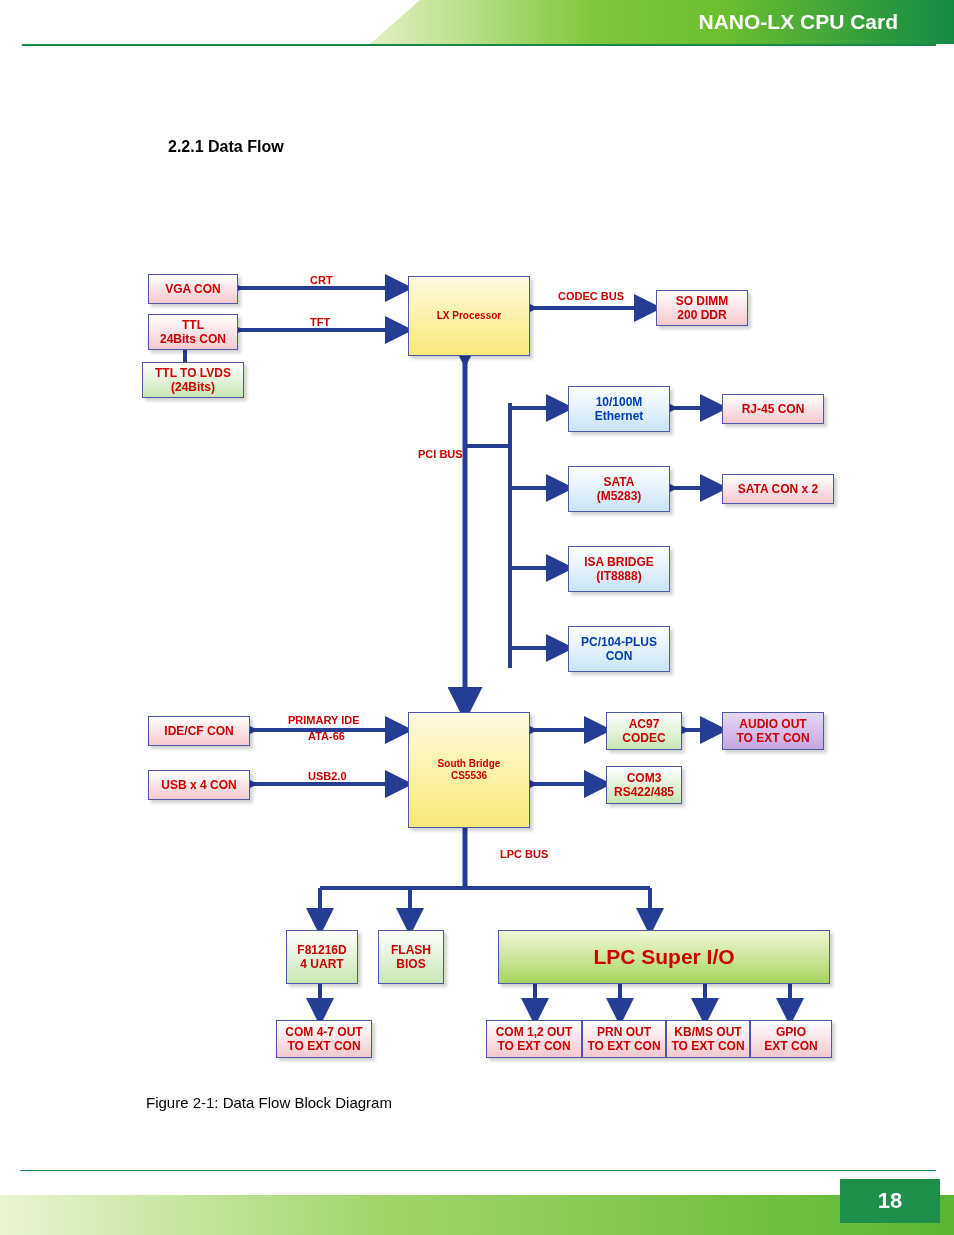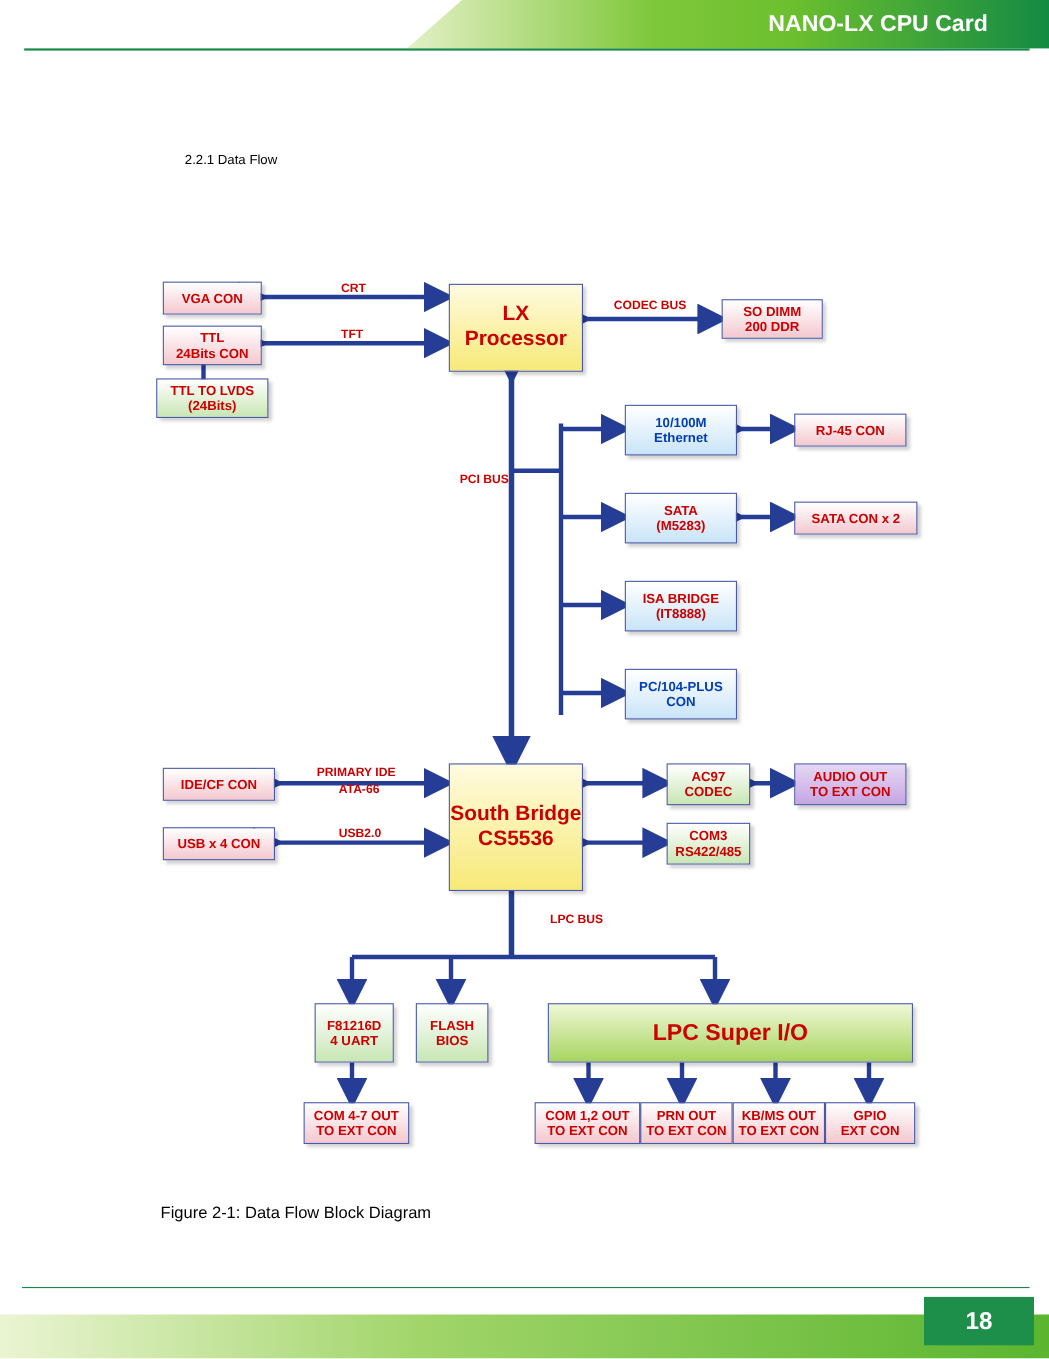--- a/index.html
+++ b/index.html
@@ -9,33 +9,33 @@
 .hdr .grad{position:absolute;left:370px;right:0;height:44px;background:linear-gradient(90deg,#e4f0c6,#7fc83b 38%,#6cbf2e 60%,#138a44)}
 .hdr .tri{position:absolute;left:370px;top:0;width:0;height:0;border-top:44px solid #fff;border-right:50px solid transparent}
 .hdr .title{position:absolute;right:56px;top:10px;color:#fff;font-weight:700;font-size:21px}
 .hdr .rule{position:absolute;left:22px;right:18px;top:44px;height:2px;background:#178a47}
 
 .ftr .rule{position:absolute;left:20px;right:18px;bottom:64px;height:1px;background:#178a47}
 .ftr .grad{position:absolute;left:0;right:0;bottom:0;height:40px;background:linear-gradient(90deg,#eaf4d2,#a1d56a 40%,#5bb52f)}
 .ftr .pgbox{position:absolute;right:14px;bottom:12px;width:100px;height:44px;background:#1d8f4a;display:flex;align-items:center;justify-content:center;color:#fff;font-weight:700;font-size:22px}
 
 .body-text{position:absolute;left:168px;top:138px;width:700px}
-.sect{font-weight:400;font-size:12px;margin-bottom:36px}
+.sect{font-weight:700;font-size:16px;margin-bottom:36px}
 .para{font-size:16px;line-height:2.1;text-align:justify;text-indent:28px}
 .para b{font-weight:700}
 .caption{position:absolute;left:146px;top:1094px;font-weight:400;font-size:15px}
 
-.diagram{position:absolute;left:130px;top:250px;width:724px;height:816px}
+.diagram{position:absolute;left:130px;top:268px;width:724px;height:816px}
 
 .box{position:absolute;display:flex;flex-direction:column;align-items:center;justify-content:center;text-align:center;font-weight:700;font-size:12px;line-height:1.2;border:1px solid #4a5aa8;box-shadow:3px 3px 3px rgba(0,0,0,.18)}
 .pink{background:linear-gradient(#fff,#f4c8cf);color:#c00}
 .green-sm{background:linear-gradient(#fff,#c8e6b4);color:#c00}
 .blue-sm{background:linear-gradient(#fff,#c9e4f7);color:#c00}
 .purple{background:linear-gradient(#e5d7f2,#c5a6e3);color:#c00}
-.yellow-big{background:linear-gradient(#fffbe0,#f7e978);color:#c00;font-size:19px}
+.yellow-big{background:linear-gradient(#fffbe0,#f7e978);color:#c00;font-size:10px}
 .green-big{background:linear-gradient(#f0f7d6,#a7d560);color:#c00;font-size:21px}
 
 svg.net{position:absolute;left:0;top:0;width:724px;height:816px;pointer-events:none}
 .lbl{position:absolute;font-size:11px;font-weight:700;color:#c00}
 </style>
 </head>
 <body>
 
 <div class="page">
 

